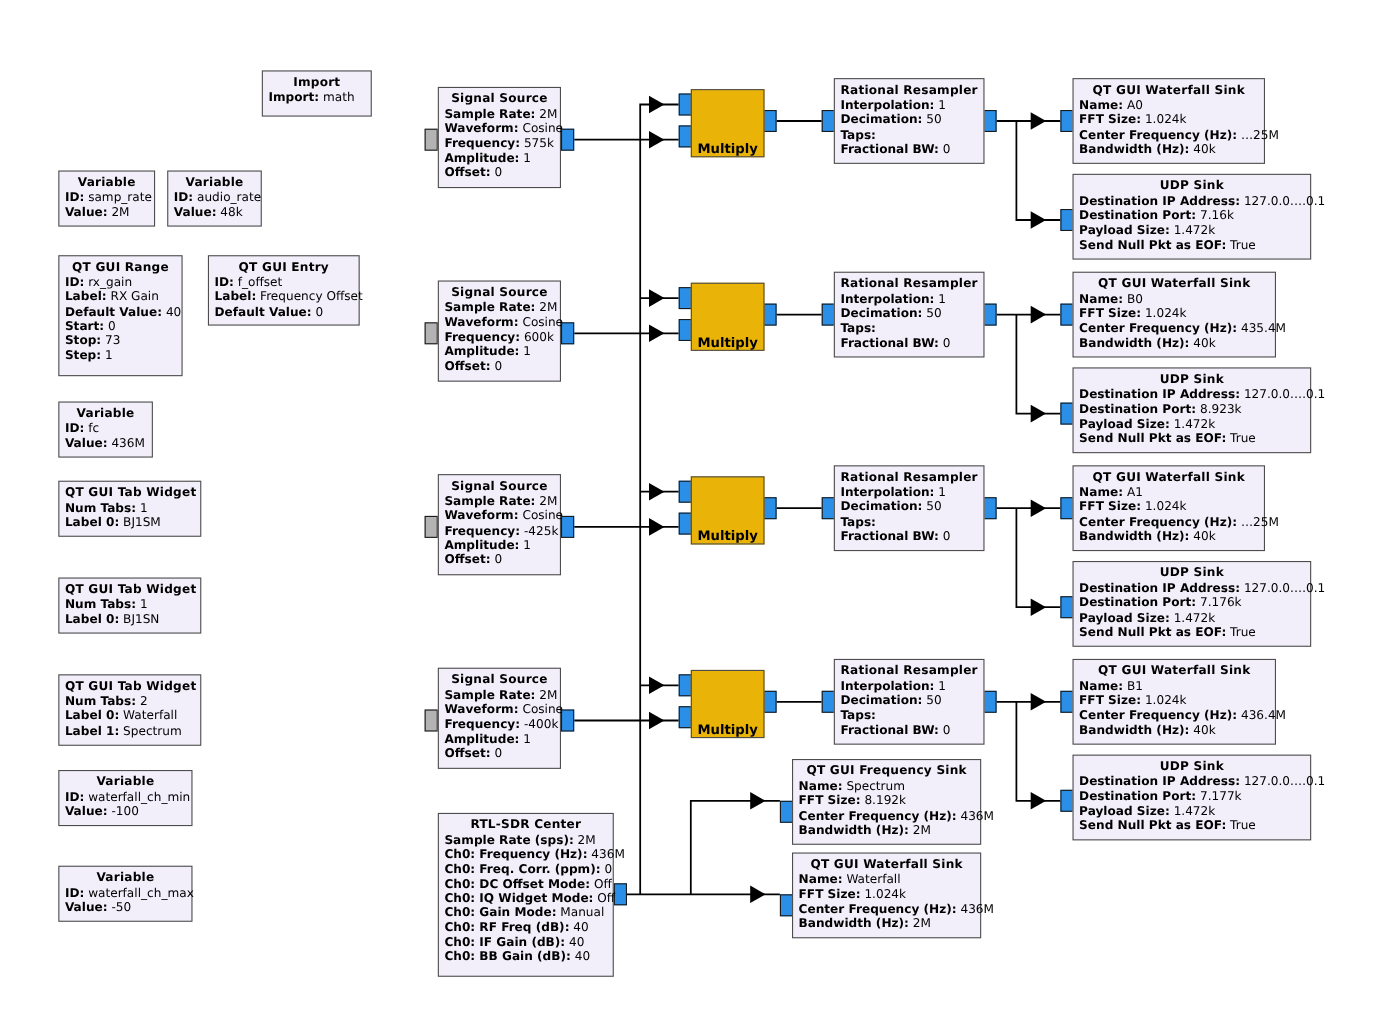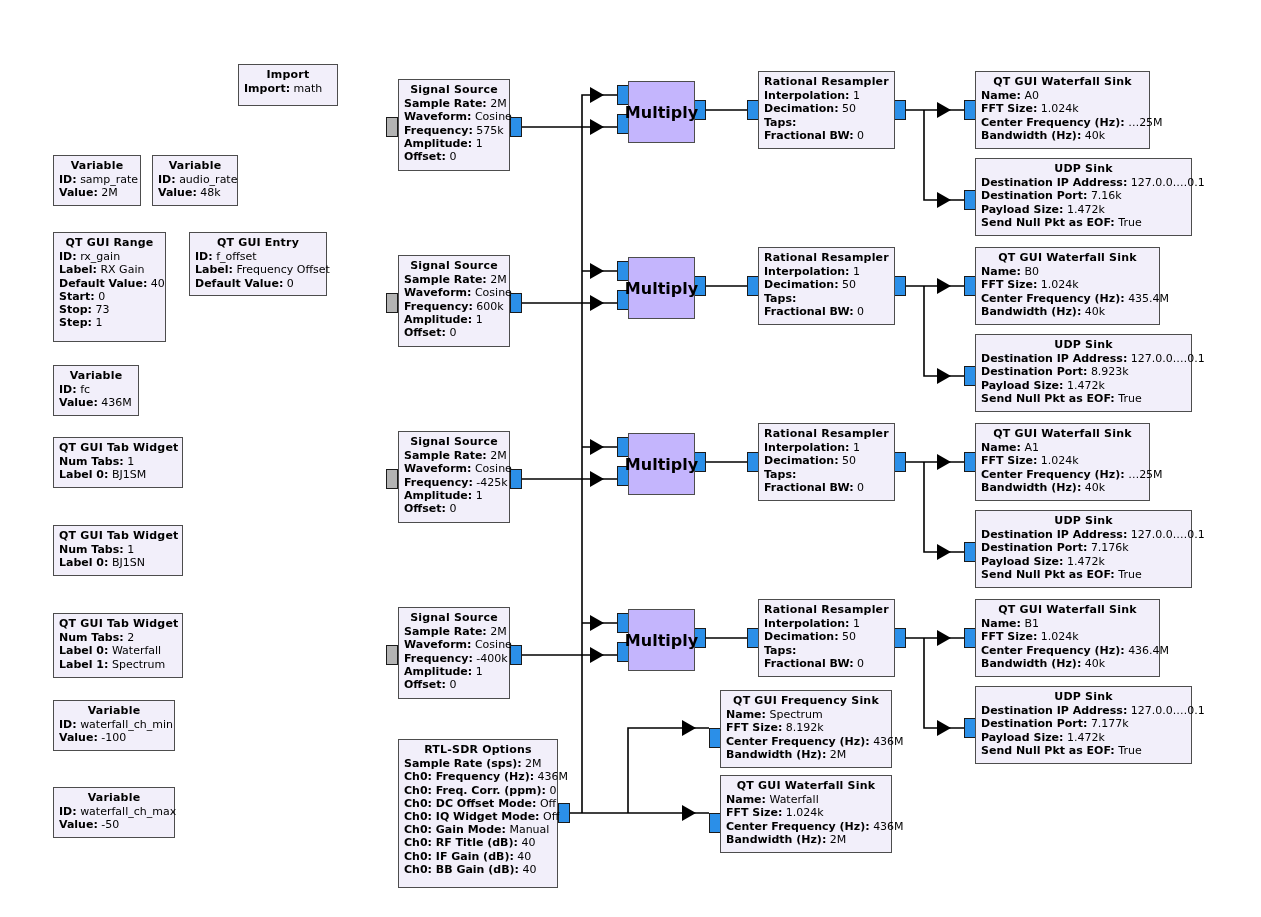--- a/index.html
+++ b/index.html
@@ -63,27 +63,27 @@
     border: 1px solid #1b1b1b;
     box-sizing: border-box;
     width: 12px;
     height: 20px;
   }
   .port.grey {
     background: #b3b3b3;
   }
   .multiply-block {
     position: absolute;
-    background: #c4b5fd;
+    background: #eab308;
     border: 1px solid #4d4d4d;
     box-sizing: border-box;
-    font-size: 16px;
+    font-size: 12px;
     font-weight: bold;
     display: flex;
-    align-items: center;
+    align-items: flex-end;
     justify-content: center;
     color: #000;
   }
 </style>
 </head>
 <body>
 
 <div id="canvas">
   <svg id="wires" width="1261" height="917" viewBox="0 0 1261 917">
       <path d="M 522 127 L 617 127" fill="none" stroke="#000000" stroke-width="1.6"></path>
@@ -264,28 +264,28 @@
     </div>
     <div class="block" style="left: 398px; top: 607px; width: 112px; height: 92px;">
       <span class="btitle">Signal Source</span>
       <span class="prow"><span class="pkey">Sample Rate:</span> <span class="pval">2M</span></span>
       <span class="prow"><span class="pkey">Waveform:</span> <span class="pval">Cosine</span></span>
       <span class="prow"><span class="pkey">Frequency:</span> <span class="pval">-400k</span></span>
       <span class="prow"><span class="pkey">Amplitude:</span> <span class="pval">1</span></span>
       <span class="prow"><span class="pkey">Offset:</span> <span class="pval">0</span></span>
     </div>
     <div class="block" style="left: 398px; top: 739px; width: 160px; height: 149px;">
-      <span class="btitle">RTL-SDR Options</span>
+      <span class="btitle">RTL-SDR Center</span>
       <span class="prow"><span class="pkey">Sample Rate (sps):</span> <span class="pval">2M</span></span>
       <span class="prow"><span class="pkey">Ch0: Frequency (Hz):</span> <span class="pval">436M</span></span>
       <span class="prow"><span class="pkey">Ch0: Freq. Corr. (ppm):</span> <span class="pval">0</span></span>
       <span class="prow"><span class="pkey">Ch0: DC Offset Mode:</span> <span class="pval">Off</span></span>
       <span class="prow"><span class="pkey">Ch0: IQ Widget Mode:</span> <span class="pval">Off</span></span>
       <span class="prow"><span class="pkey">Ch0: Gain Mode:</span> <span class="pval">Manual</span></span>
-      <span class="prow"><span class="pkey">Ch0: RF Title (dB):</span> <span class="pval">40</span></span>
+      <span class="prow"><span class="pkey">Ch0: RF Freq (dB):</span> <span class="pval">40</span></span>
       <span class="prow"><span class="pkey">Ch0: IF Gain (dB):</span> <span class="pval">40</span></span>
       <span class="prow"><span class="pkey">Ch0: BB Gain (dB):</span> <span class="pval">40</span></span>
     </div>
     <div class="block" style="left: 758px; top: 71px; width: 137px; height: 78px;">
       <span class="btitle">Rational Resampler</span>
       <span class="prow"><span class="pkey">Interpolation:</span> <span class="pval">1</span></span>
       <span class="prow"><span class="pkey">Decimation:</span> <span class="pval">50</span></span>
       <span class="prow"><span class="pkey">Taps:</span> <span class="pval"></span></span>
       <span class="prow"><span class="pkey">Fractional BW:</span> <span class="pval">0</span></span>
     </div>

